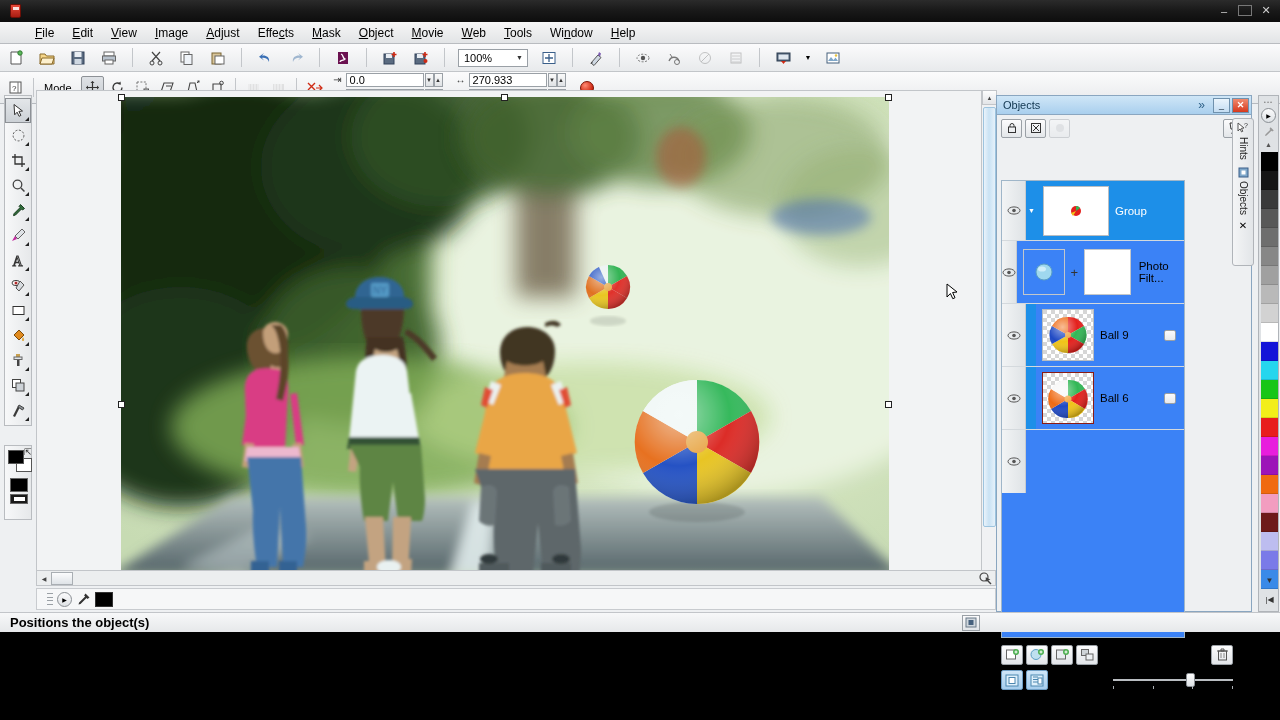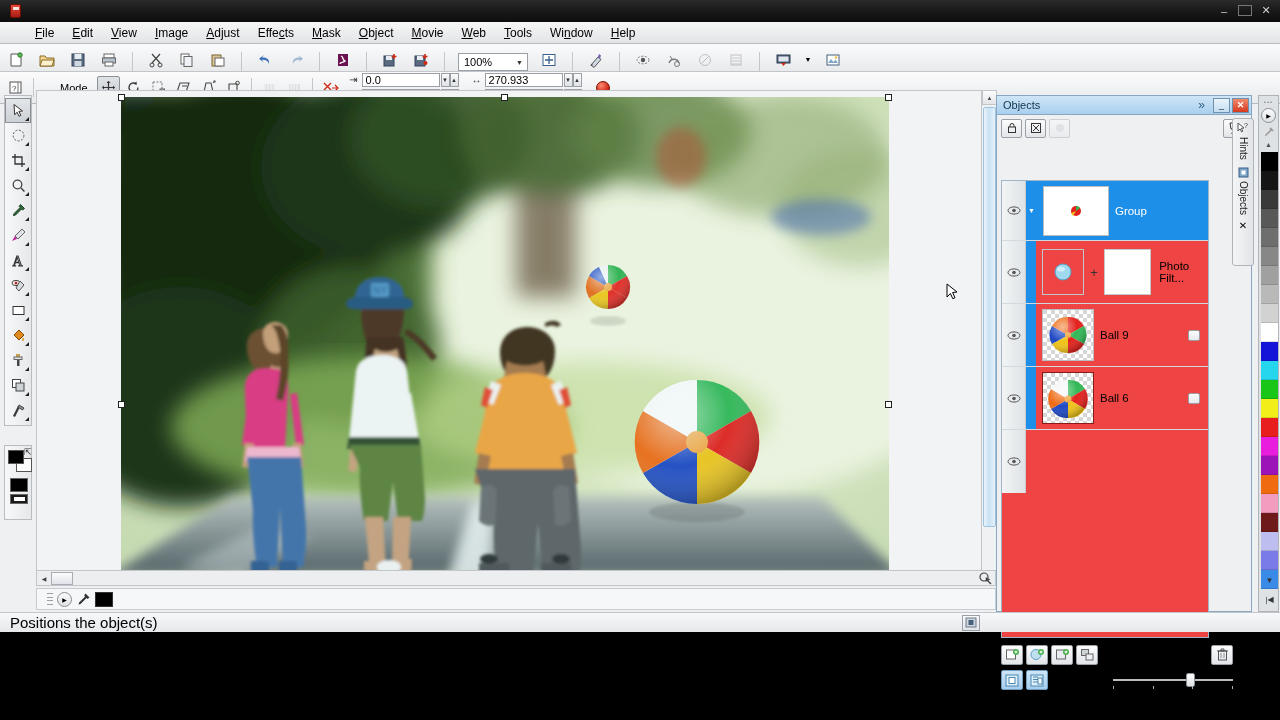--- a/index.html
+++ b/index.html
@@ -22,32 +22,32 @@
   .wbtn.box { border:1px solid #777; width:14px; height:11px; }
 
   
   .menubar { height:22px; background:linear-gradient(180deg,#f6f6f6,#e2e4e6);
              border-bottom:1px solid #b9bcc0; display:flex; align-items:center; padding-left:26px; }
   .menubar .mi { padding:2px 9px; font-size:12px; color:#000; }
   .menubar .mi u { text-decoration:underline; }
 
   
   .toolbar1 { height:28px; background:linear-gradient(180deg,#fbfbfc,#e8eaec);
-              border-bottom:1px solid #c2c5c9; display:flex; align-items:flex-end; padding:0 4px; gap:7px; }
+              border-bottom:1px solid #c2c5c9; display:flex; align-items:center; padding:0 4px; gap:7px; }
   .tbtn { width:24px; height:23px; display:flex; align-items:center; justify-content:center; border:1px solid transparent; border-radius:2px; }
   .sep { width:1px; height:19px; background:#c3c6ca; margin:0 4px; }
   .zoomfield { display:flex; align-items:center; width:70px; height:18px; background:#fff;
                border:1px solid #9aa0a6; margin:0 2px; }
   .zoomfield span { flex:1; padding-left:5px; font-size:11px; }
   .zoomfield .ar { width:15px; text-align:center; font-size:7px; color:#333; }
 
   
   .toolbar2 { height:32px; background:linear-gradient(180deg,#fbfbfc,#e8eaec);
               border-bottom:1px solid #b6babf; display:flex; align-items:center; padding:0 4px; gap:2px; }
-  .mlabel { font-size:11px; padding:0 7px 0 4px;margin-left:16px; }
+  .mlabel { font-size:11px; padding:0 7px 0 4px; }
   .mbtn { width:23px; height:23px; display:flex; align-items:center; justify-content:center;
           border:1px solid transparent; border-radius:2px; }
   .mbtn.active { border:1px solid #8d9196; background:linear-gradient(180deg,#dfe2e6,#c9ced3); }
   .mbtn.dis { opacity:.33; }
   .numgrp { display:flex; flex-direction:column; gap:2px; margin-left:2px; }
   .numrow { display:flex; align-items:center; height:14px; }
   .numicon { width:16px; text-align:center; font-size:10px; color:#333; }
   .numbox { width:78px; height:14px; background:#fff; border:1px solid #9aa0a6; font-size:11px;
             padding-left:3px; line-height:12px; }
   .spin { display:flex; margin-left:1px; }
@@ -134,22 +134,22 @@
              display:flex; align-items:center; justify-content:center; font-size:11px; }
   .opacarr { width:14px; text-align:center; font-size:10px; color:#333; }
   .opacpct { font-size:11px; }
 
   .op-lockrow { height:26px; display:flex; align-items:center; padding:4px; gap:3px; }
   .lockb { width:21px; height:19px; border:1px solid #9aa0a6; border-radius:2px;
            background:linear-gradient(180deg,#fcfcfd,#e3e6e9); display:flex; align-items:center; justify-content:center; }
   .lockb.dis { opacity:.4; }
   .lockb.right { margin-left:auto; width:24px; }
 
-  .layerlist { position:absolute; left:4px; top:84px; width:208px; height:458px;
-               background:#ef4444; border:1px solid #9fb6c9; overflow:hidden; }
+  .layerlist { position:absolute; left:4px; top:84px; width:184px; height:458px;
+               background:#3b82f6; border:1px solid #9fb6c9; overflow:hidden; }
   .lrow { display:flex; height:63px; border-bottom:1px solid #d4d9dd; position:relative; }
   .lrow.sel { background:#1d8fe8; }
   .lrow .eyecol { width:24px; background:linear-gradient(90deg,#f2f4f5,#dfe3e6);
                   border-right:1px solid #c8ccd0; display:flex; align-items:center; justify-content:center; }
   .lrow .indcol { width:10px; background:#1d8fe8; }
   .lrow .indcol.plain { background:transparent; }
   .lrow .body { flex:1; display:flex; align-items:center; padding-left:6px; gap:6px; position:relative; }
   .lname { font-size:11.5px; }
   .lrow.sel .lname { color:#fff; }
   .lname.ital { font-style:italic; }
@@ -194,21 +194,21 @@
   .pal-bot { position:absolute; left:2px; bottom:2px; width:17px; }
   .pal-bot div { height:19px; display:flex; align-items:center; justify-content:center; font-size:8px; color:#333; }
 
   
   .statusbar { position:absolute; left:0; top:612px; width:1280px; height:20px;
                background:linear-gradient(180deg,#f7f8f9,#e6e8ea); border-top:1px solid #c2c5c9;
                display:flex; align-items:center; }
   .sb-file { width:300px; height:18px; border-right:1px solid #c2c5c9; display:flex; align-items:center; padding-left:4px; }
   .sb-file span { flex:1; font-size:11px; }
   .sb-file .car { width:16px; text-align:center; font-size:7px; }
-  .sb-msg { padding-left:10px; font-size:15px; }
+  .sb-msg { padding-left:10px; font-size:13px;font-weight:bold; }
   .sb-icon { margin-left:auto; margin-right:300px; width:18px; height:16px;
              border:1px solid #9aa0a6; background:linear-gradient(180deg,#fbfbfc,#e2e5e9);
              display:flex; align-items:center; justify-content:center; }
 
   
   .cursor { position:absolute; left:946px; top:283px; z-index:90; }
 
   svg { display:block; }
 </style>
 </head>

